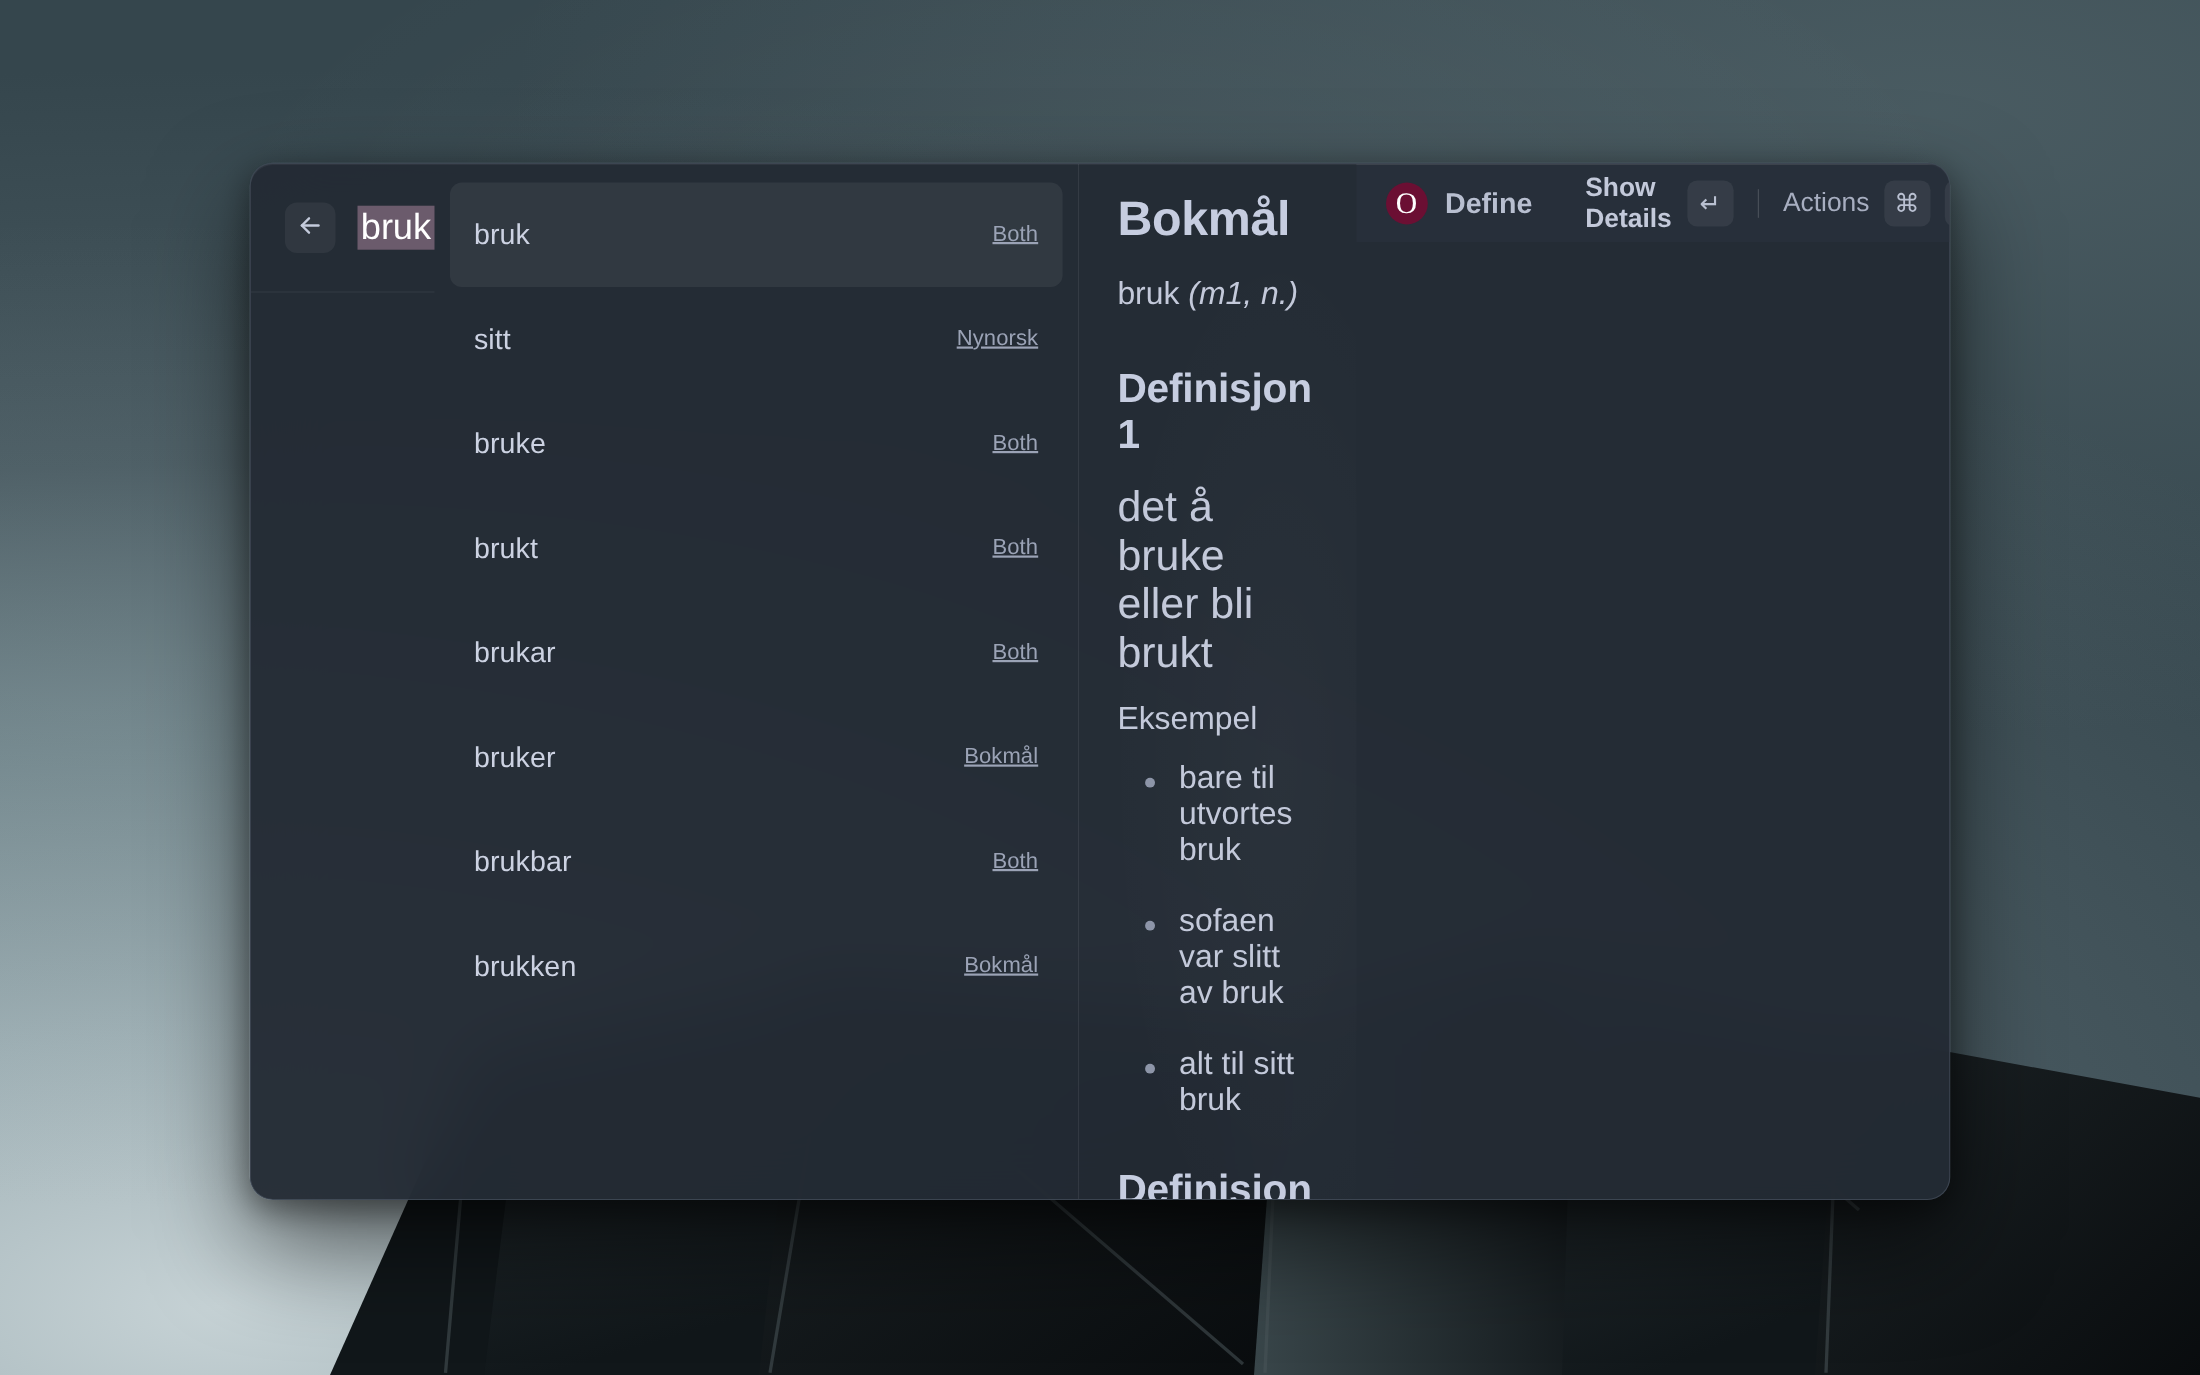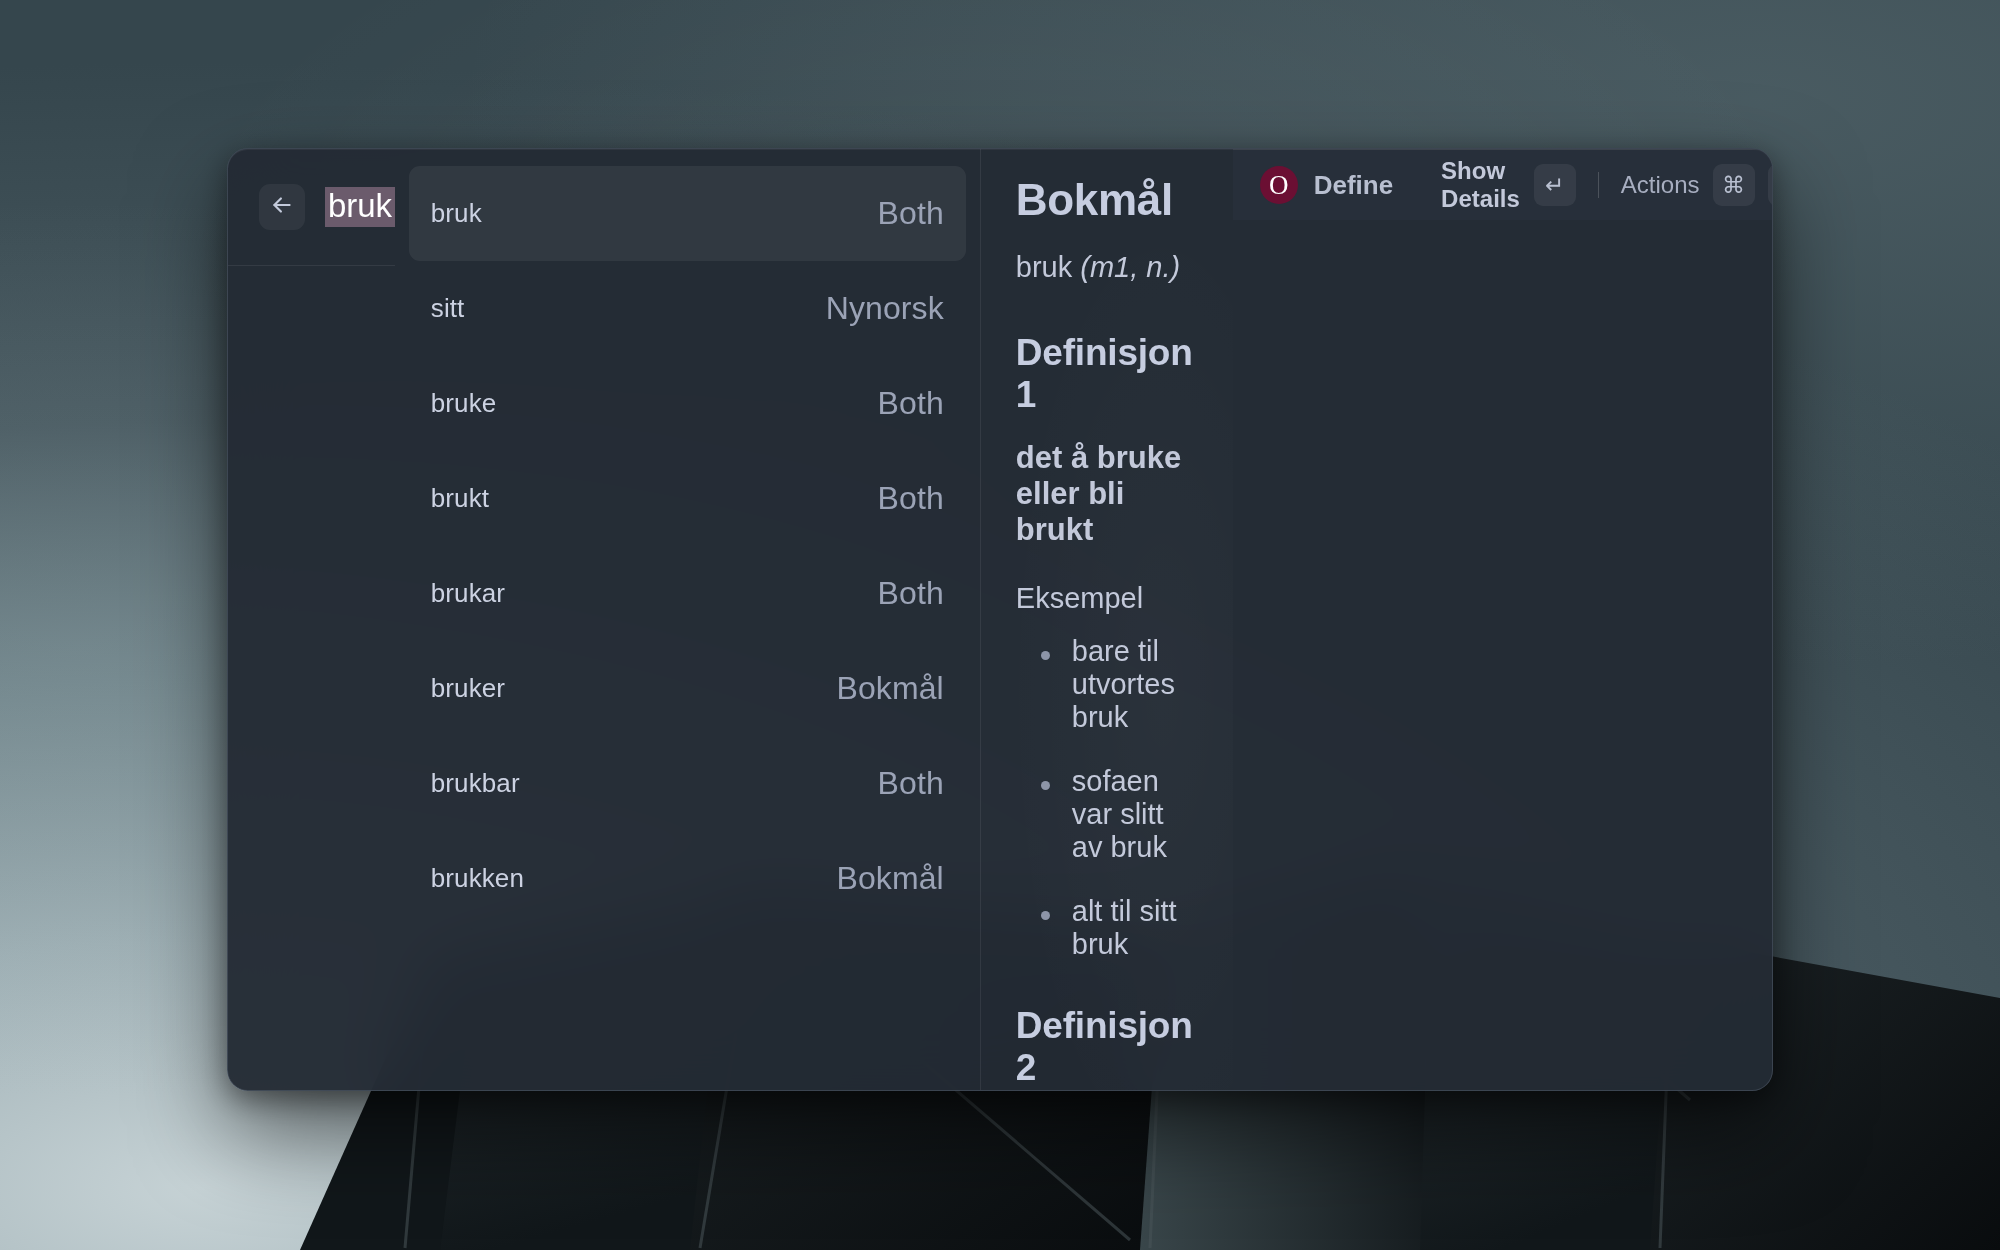--- a/index.html
+++ b/index.html
@@ -112,23 +112,24 @@
   }
   .list-row.selected {
     background:rgba(255,255,255,0.062);
   }
   .row-word {
     font-size:26px;
     color:#ccd2e2;
     letter-spacing:0.1px;
   }
   .row-lang {
-    font-size:32px;
+    font-size:20px;
     color:#9ba3b6;
     letter-spacing:0.1px;
+    text-decoration:underline;
   }
 
   
   #detail-pane {
     flex:1 1 auto;
     padding:26px 40px 10px 35px;
     overflow:hidden;
     background:
       radial-gradient(90% 75% at 72% 58%, rgba(255,255,255,0.022) 0%, rgba(0,0,0,0) 70%);
   }
@@ -146,24 +147,23 @@
   }
   .d-lemma em { font-style:italic; }
   .d-defhead {
     font-size:37px;
     font-weight:bold;
     color:#c6cde0;
     letter-spacing:-0.2px;
     margin:0 0 24px 0;
   }
   .d-deftext {
-    font-size:31px;
-    color:#c3c9da;
-    margin:0 0 34px 0;
-    font-weight:bold;
+    font-size:39px;
+    color:#c3c9da;
+    margin:0 0 22px 0;
   }
   .d-exlabel {
     font-size:29px;
     color:#c3c9da;
     margin:0 0 20px 0;
   }
   .d-examples { list-style:none; margin:0 0 44px 0; padding:0; }
   .d-examples li {
     position:relative;
     font-size:29px;

